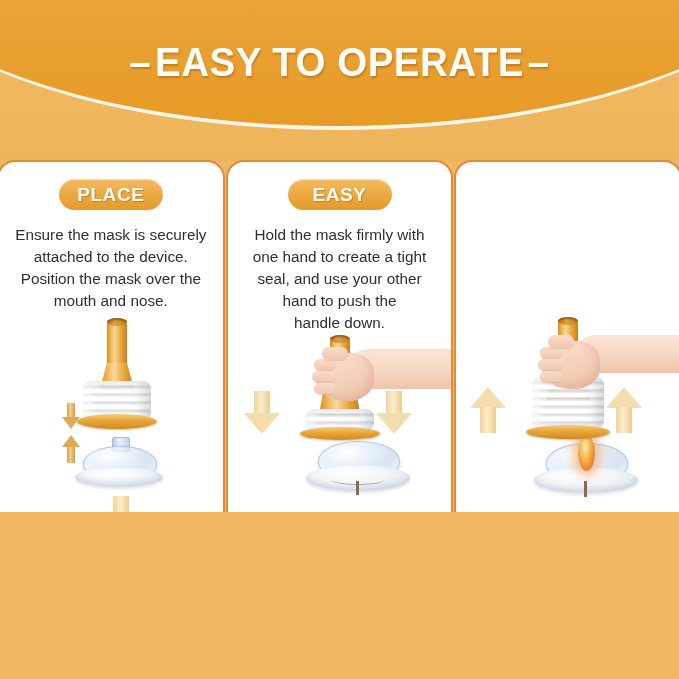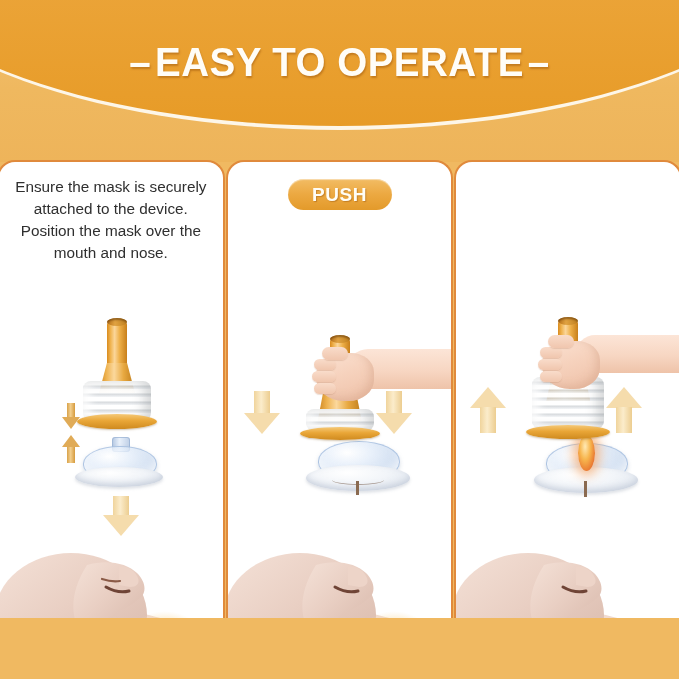--- a/index.html
+++ b/index.html
@@ -2,21 +2,21 @@
 <html><head>
 <meta charset="utf-8">
 <title>Easy To Operate</title>
 <style>
   html,body{margin:0;padding:0;}
   body{
     width:679px;height:679px;overflow:hidden;
     font-family:"Liberation Sans","DejaVu Sans",sans-serif;
     background:#f0b961;
   }
-  #stage{position:relative;width:679px;height:618px;overflow:hidden;}
+  #stage{position:relative;width:679px;height:512px;overflow:hidden;}
 
   
   .header{
     position:absolute;left:0;top:0;width:679px;height:162px;
     background:linear-gradient(180deg,#f4c273 0%,#efb85f 55%,#eeb45a 100%);
     overflow:hidden;
   }
   .header-ellipse{
     position:absolute;left:-132px;top:-250px;width:943px;height:380px;
     border-radius:50%;
@@ -174,20 +174,21 @@
   <div class="header">
     <div class="header-ellipse"></div>
     <div class="header-title">
       <span class="dash">–</span><span>EASY TO OPERATE</span><span class="dash">–</span>
     </div>
   </div>
 
   <div class="cards">
 
     <div class="card">
+      <div class="badge">PLACE</div>
       <div class="card-body">Ensure the mask is securely
 attached to the device.
 Position the mask over the
 mouth and nose.</div>
 
       <div class="illo">
 
         <div class="head">
           <svg width="252" height="176" viewBox="0 0 252 176">
             <defs>
@@ -261,21 +262,26 @@
                       background:linear-gradient(90deg,#cd8520 0%,#eeb24f 20%,#fbd89d 42%,#e8a941 68%,#bd7a19 100%);
                       clip-path:polygon(22% 0%,78% 0%,100% 100%,0% 100%);"></div>
           <div class="bellows dev" style="left:22px;top:62px;width:68px;height:40px;"></div>
           <div class="flange dev" style="left:16px;top:95px;width:80px;height:15px;"></div>
         </div>
 
       </div>
     </div>
 
     <div class="card">
-      <div class="badge">PUSH</div>
+      <div class="badge">EASY</div>
+      <div class="card-body">Hold the mask firmly with
+one hand to create a tight
+seal,  and use your other
+hand  to push the
+handle down.</div>
 
       <div class="illo">
 
         <div class="head">
           <svg width="252" height="176" viewBox="0 0 252 176">
             <defs>
               <linearGradient id="sk2" x1="0" y1="0" x2="1" y2="1">
                 <stop offset="0%" stop-color="#f4e1d7"></stop>
                 <stop offset="45%" stop-color="#e9cfc3"></stop>
                 <stop offset="100%" stop-color="#d6b6a8"></stop>

